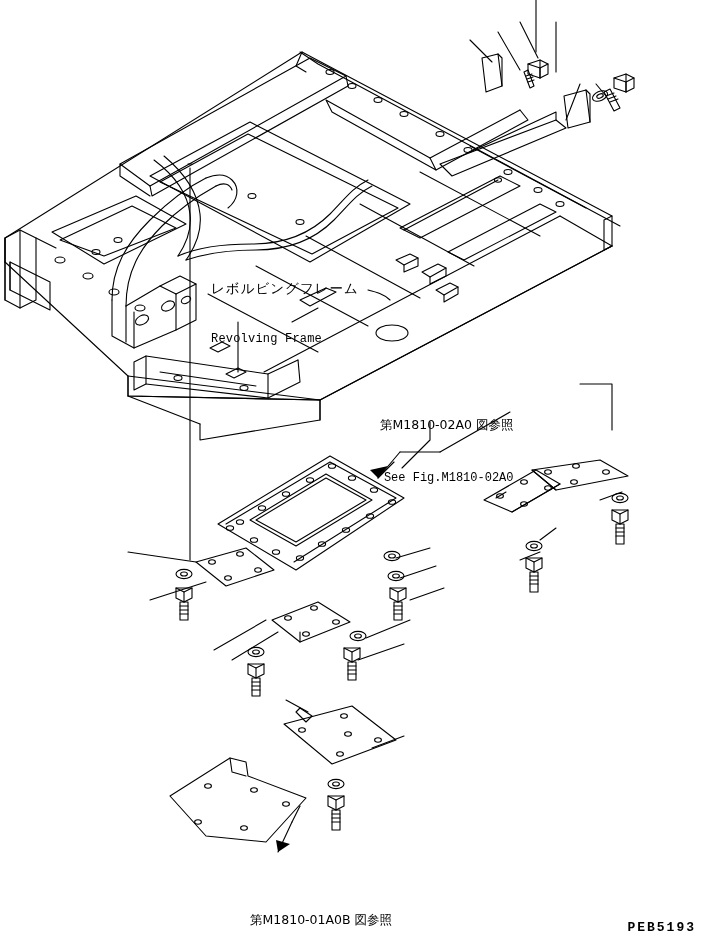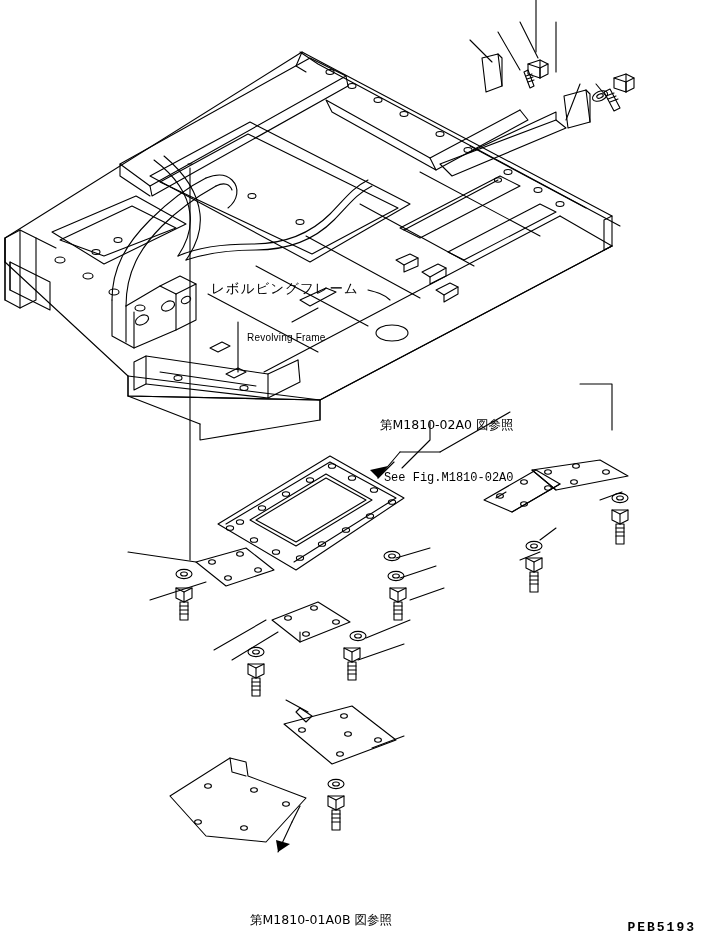--- a/index.html
+++ b/index.html
@@ -40,25 +40,24 @@
     letter-spacing: 0.5px;
   }
   #frame-label .jp {
     display: block;
     font-family: "DejaVu Sans", sans-serif;
     font-size: 13.5px;
     letter-spacing: 1px;
   }
   #frame-label .en {
     display: block;
-    font-family: Liberation Sans, sans-serif;
-    font-size: 10px;
+    font-family: Liberation Mono, monospace;
+    font-size: 12px;
     letter-spacing: 0.2px;
     margin-top: 1px;
-    margin-left: 36px;
   }
   #ref-02a0 {
     left: 380px;
     top: 386px;
     font-size: 12px;
     text-align: right;
   }
   #ref-02a0 .jp {
     display: block;
     font-family: "DejaVu Sans", sans-serif;

